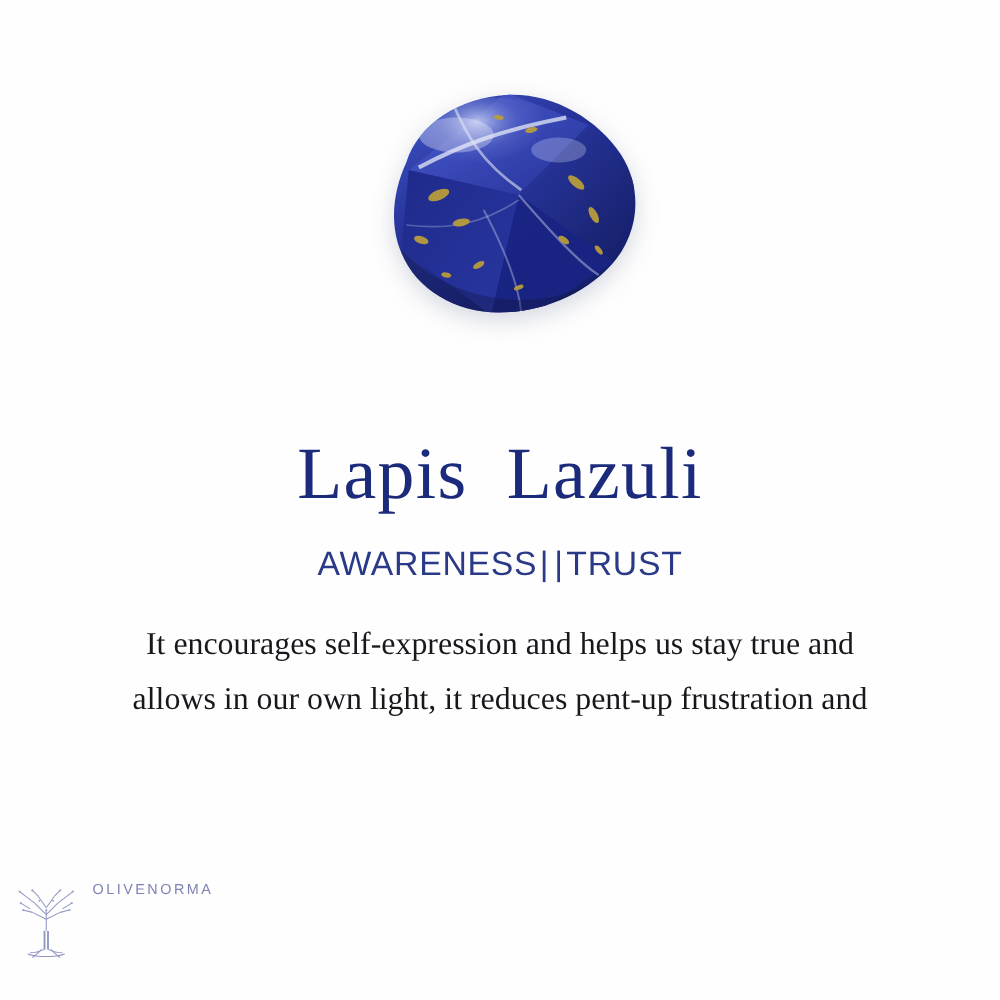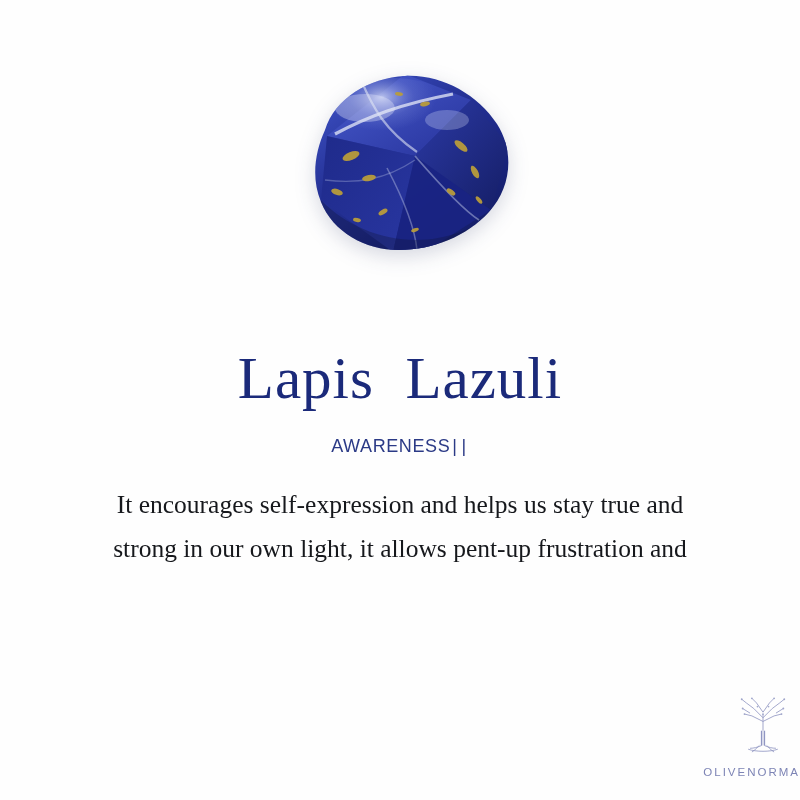--- a/index.html
+++ b/index.html
@@ -54,21 +54,21 @@
     margin-top: 18px;
     text-align: center;
     line-height: 1.05;
     white-space: pre;
   }
 
   
   .keywords {
     margin-top: 26px;
     font-family: "Liberation Sans", sans-serif;
-    font-size: 18px;
+    font-size: 27px;
     color: #2b3a86;
     letter-spacing: 0.6px;
     display: flex;
     align-items: center;
     justify-content: center;
     gap: 0;
     white-space: pre;
   }
   .kw-sep {
     color: #2b3a86;
@@ -91,22 +91,22 @@
     text-align: center;
   }
 
   
   .logo-area {
     position: absolute;
     bottom: 22px;
     left: 0;
     right: 0;
     display: flex;
-    flex-direction: column;
-    align-items: flex-end;
+    flex-direction: row;
+    align-items: flex-start;
   }
   .logo-mark {
     width: 74px;
     height: 74px;
     display: block;
   }
   .logo-text {
     margin-top: 2px;
     font-family: "Liberation Sans", sans-serif;
     font-size: 11.5px;
@@ -195,25 +195,26 @@
       </svg>
     </div>
   </div>
 
   <div class="title">Lapis  Lazuli</div>
 
   <div class="keywords">
     <span>AWARENESS</span>
     <span class="kw-sep">|</span>
     <span class="kw-sep">|</span>
+    <span>TRUST</span>
   </div>
 
   <div class="description">
     <span class="line">It encourages self-expression and helps us stay true and</span>
-    <span class="line">strong in our own light, it allows pent-up frustration and</span>
+    <span class="line">allows in our own light, it reduces pent-up frustration and</span>
   </div>
 
   <div class="logo-area">
     <svg class="logo-mark" viewBox="0 0 80 80" xmlns="http://www.w3.org/2000/svg">
       <g stroke="#8b91bf" stroke-width="0.9" fill="none" opacity="0.95">
 
         <path d="M40 44 L40 26"></path>
         <path d="M40 30 L30 20"></path>
           <path d="M40 30 L50 20"></path>
         <path d="M40 24 L33 14"></path>

